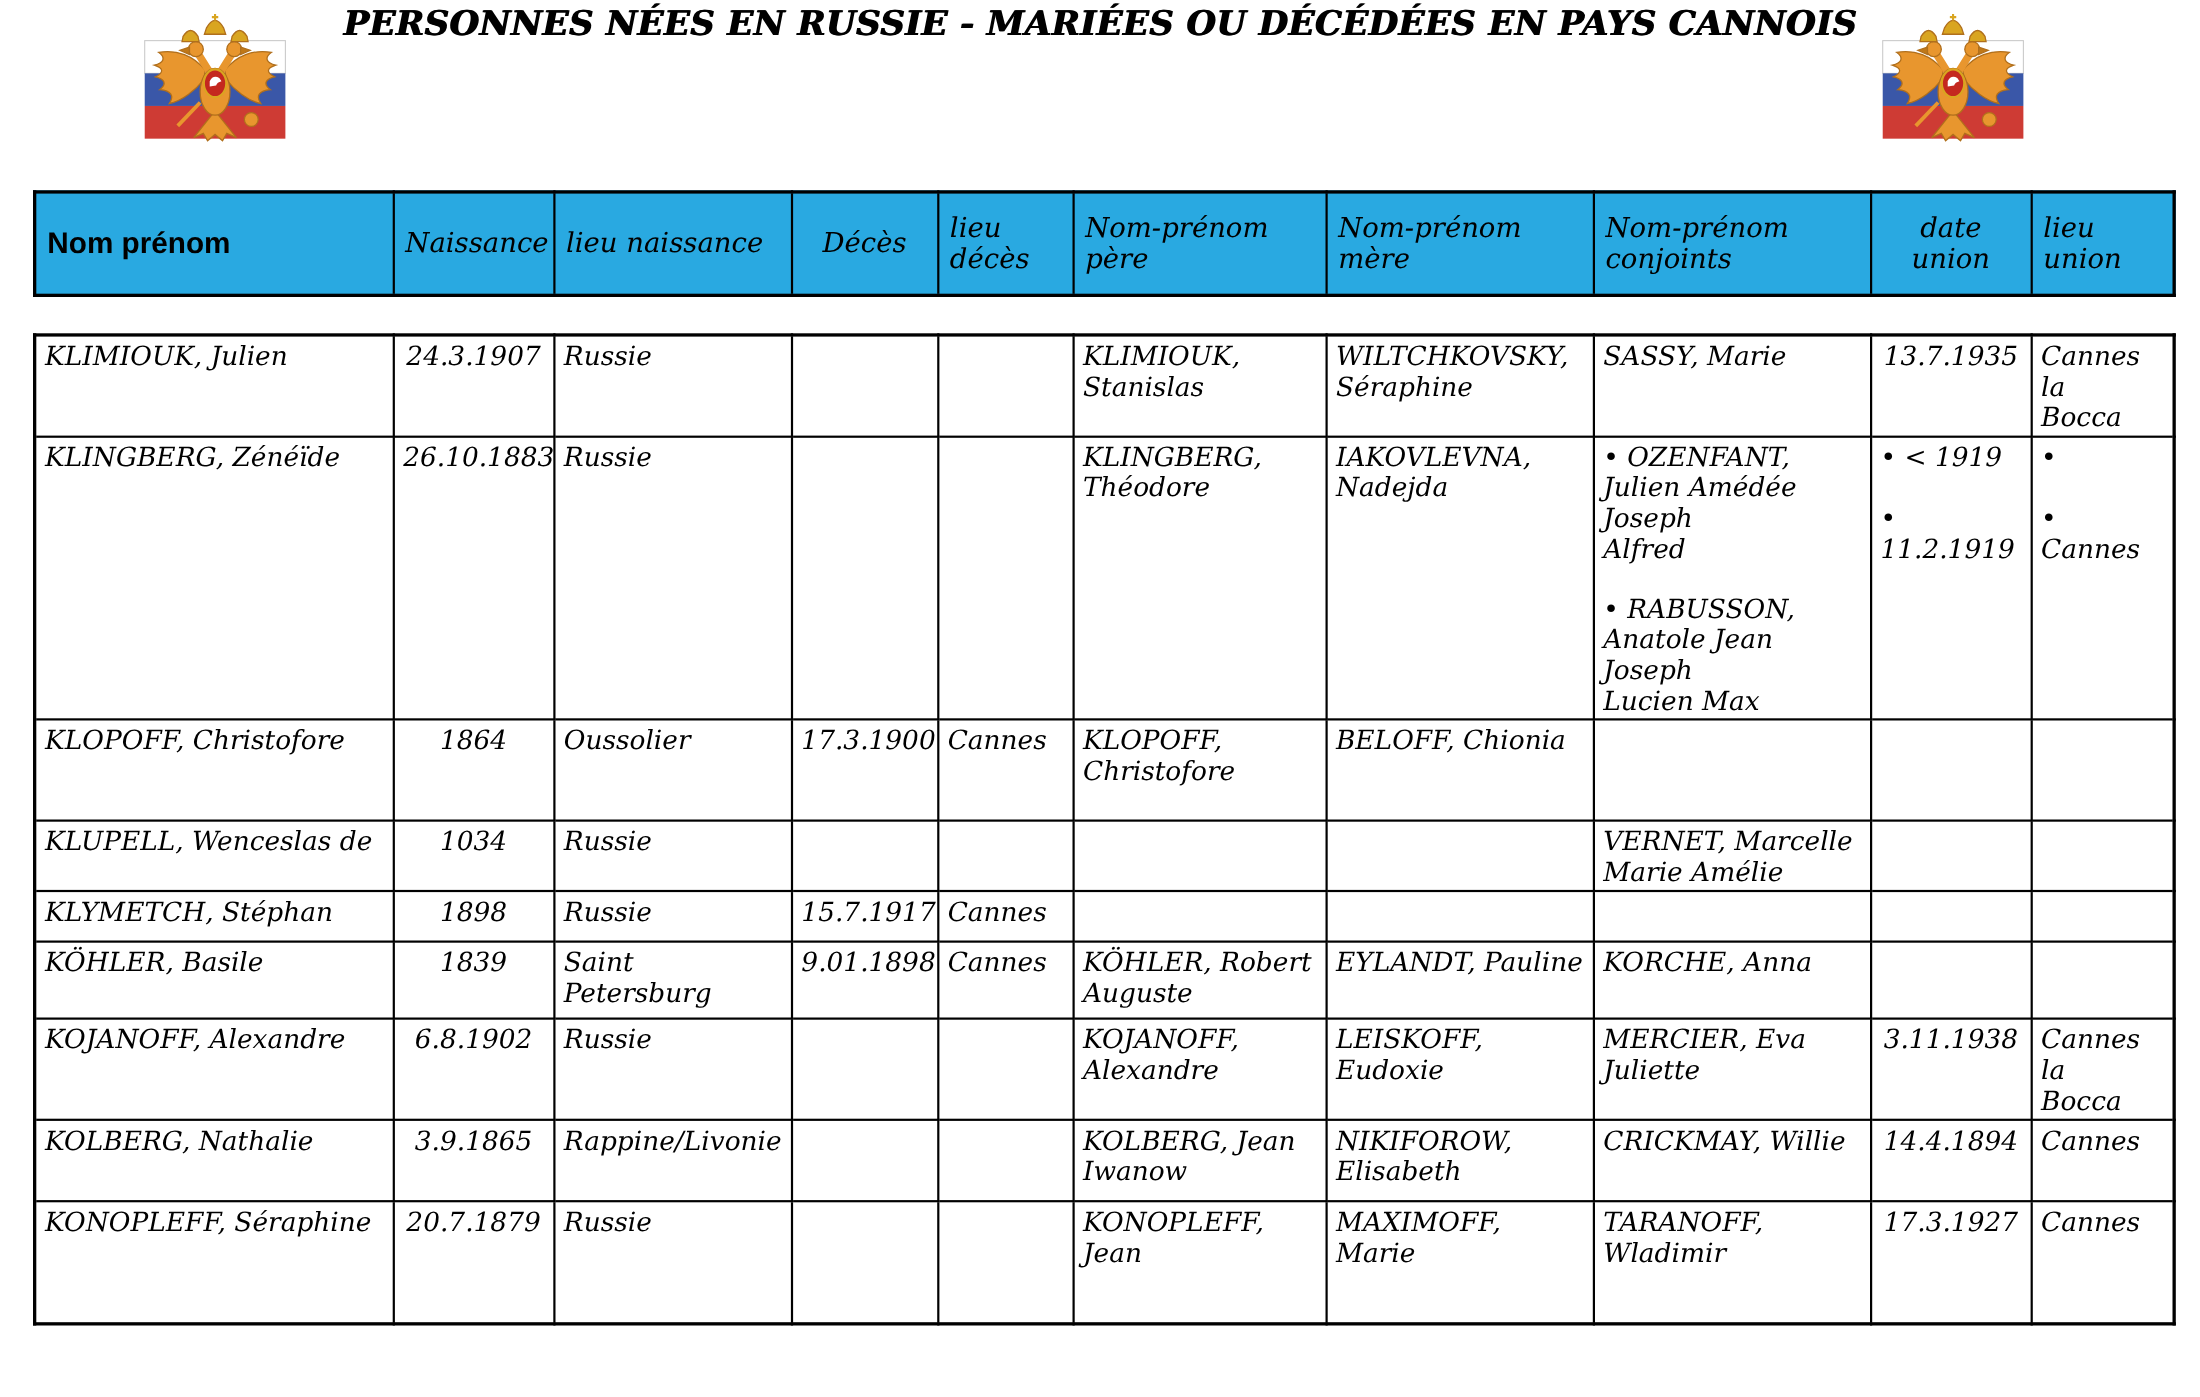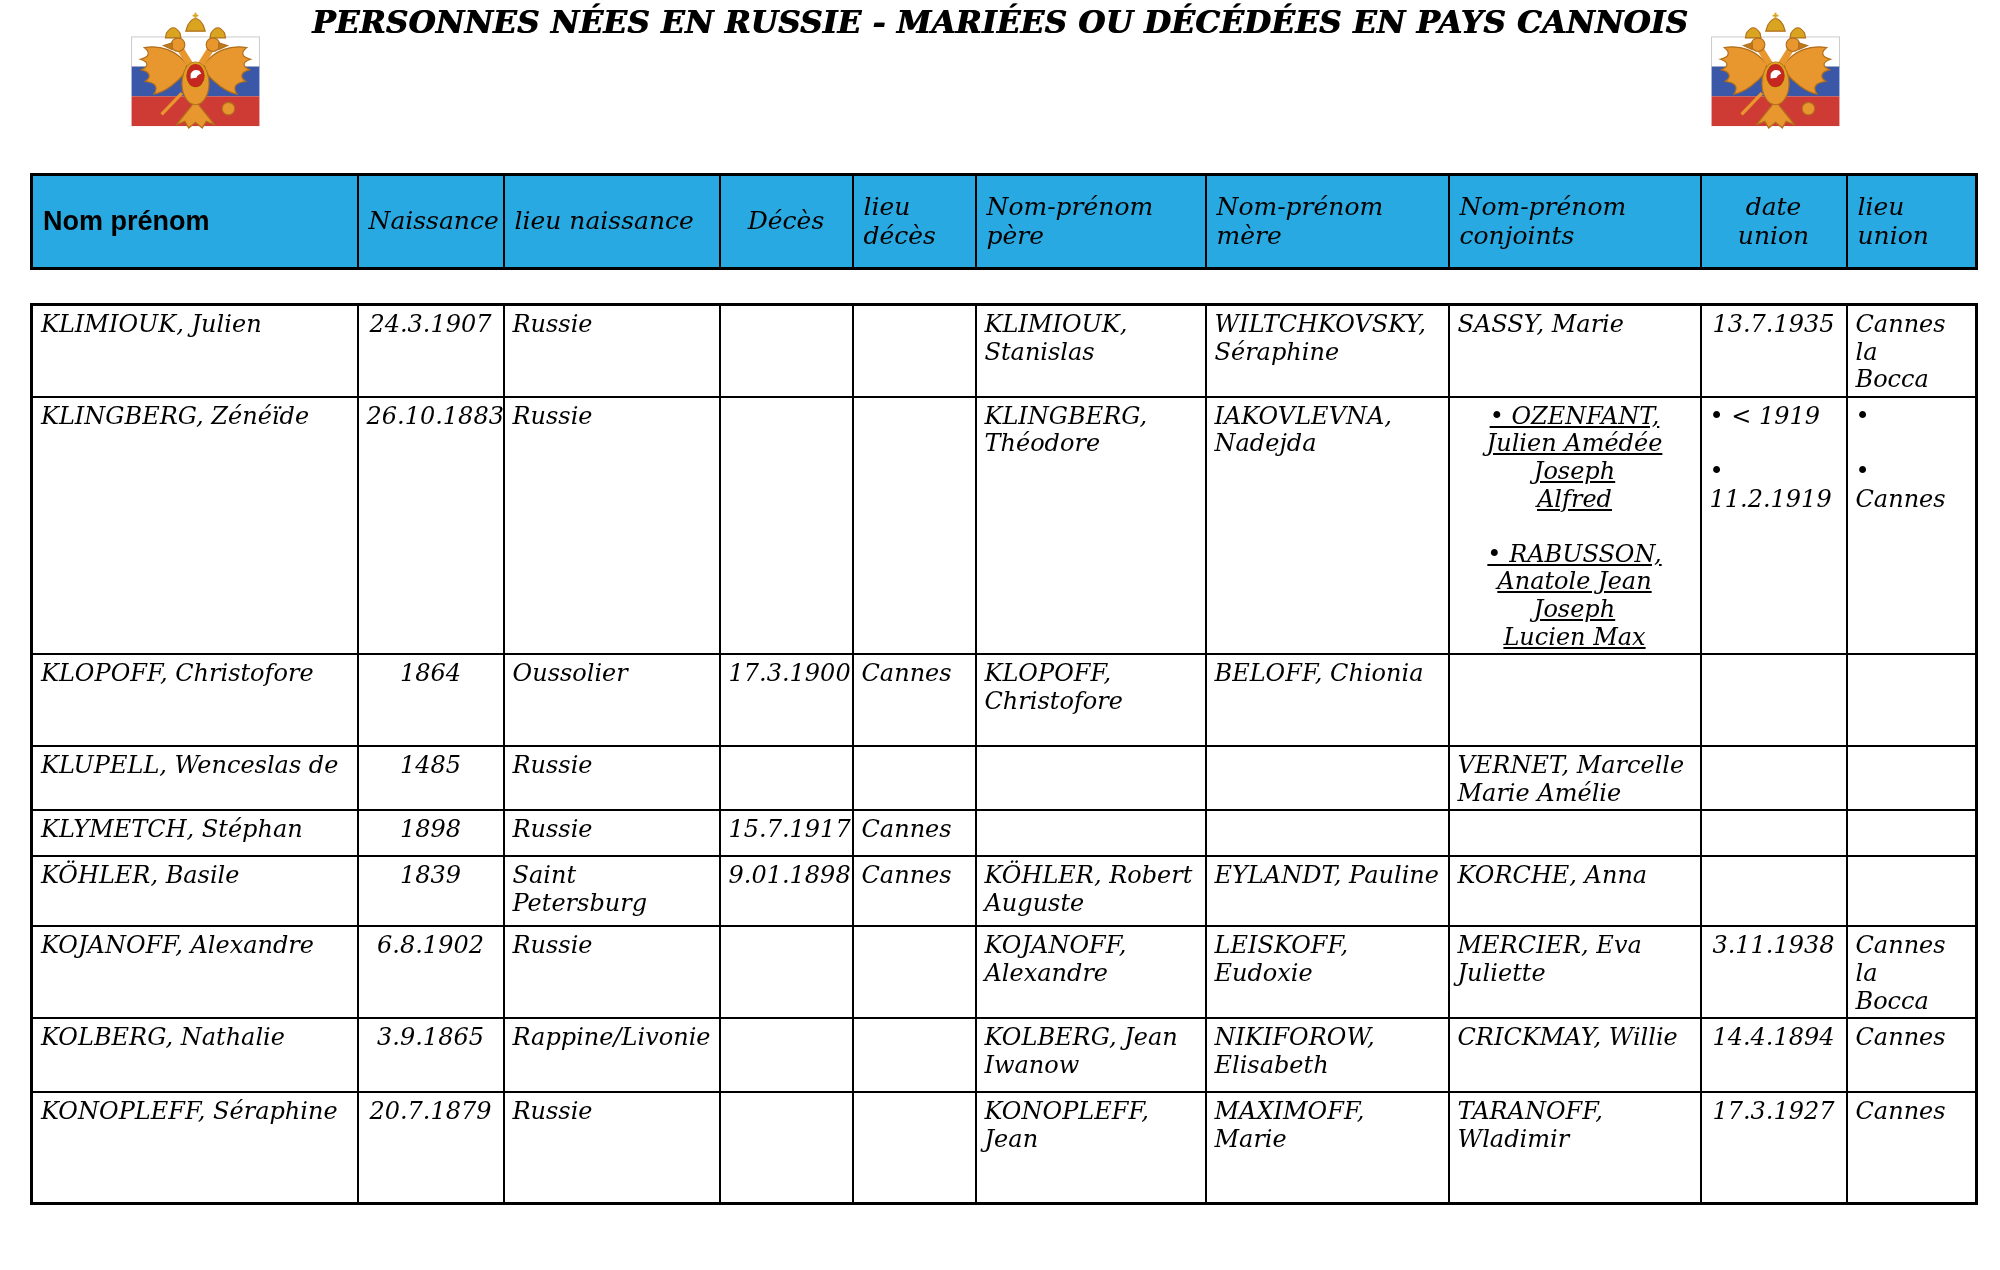--- a/index.html
+++ b/index.html
@@ -161,21 +161,21 @@
       <tr style="height: 212px;">
         <td style="text-align: left;">KLINGBERG, Zénéïde</td>
         <td style="text-align: center;">26.10.1883</td>
         <td style="text-align: left;">Russie</td>
         <td style="text-align: center;"></td>
         <td style="text-align: left;"></td>
         <td style="text-align: left;">KLINGBERG,
 Théodore</td>
         <td style="text-align: left;">IAKOVLEVNA,
 Nadejda</td>
-        <td style="text-align: center; text-decoration: underline;">• OZENFANT,
+        <td style="text-align: left;">• OZENFANT,
 Julien Amédée Joseph
 Alfred
 
 • RABUSSON,
 Anatole Jean Joseph
 Lucien Max</td>
         <td style="text-align: left;">• &lt; 1919
 
 • 11.2.1919</td>
         <td style="text-align: left;">•
@@ -190,21 +190,21 @@
         <td style="text-align: left;">Cannes</td>
         <td style="text-align: left;">KLOPOFF,
 Christofore</td>
         <td style="text-align: left;">BELOFF, Chionia</td>
         <td style="text-align: left;"></td>
         <td style="text-align: center;"></td>
         <td style="text-align: left;"></td>
       </tr>
       <tr style="height: 56px;">
         <td style="text-align: left;">KLUPELL, Wenceslas de</td>
-        <td style="text-align: center;">1485</td>
+        <td style="text-align: center;">1034</td>
         <td style="text-align: left;">Russie</td>
         <td style="text-align: center;"></td>
         <td style="text-align: left;"></td>
         <td style="text-align: left;"></td>
         <td style="text-align: left;"></td>
         <td style="text-align: left;">VERNET, Marcelle
 Marie Amélie</td>
         <td style="text-align: center;"></td>
         <td style="text-align: left;"></td>
       </tr>

